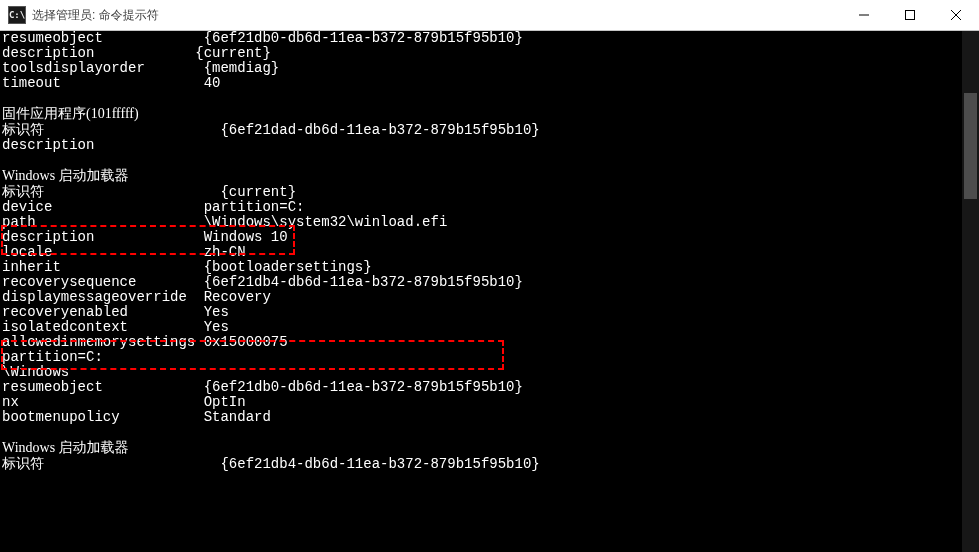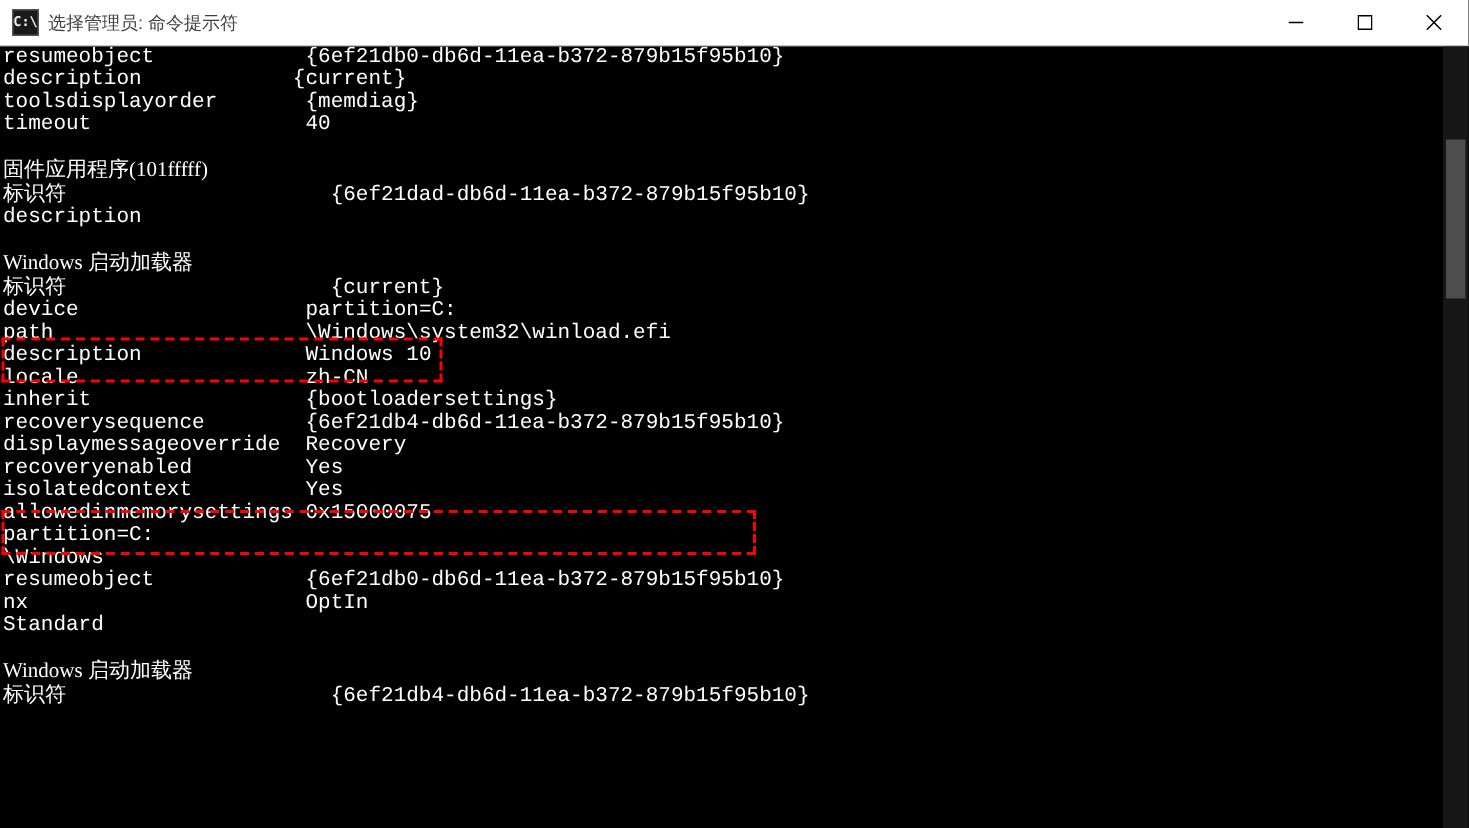--- a/index.html
+++ b/index.html
@@ -129,21 +129,21 @@
     <div class="line"><span class="key">inherit                 </span><span class="val">{bootloadersettings}</span></div>
     <div class="line"><span class="key">recoverysequence        </span><span class="val">{6ef21db4-db6d-11ea-b372-879b15f95b10}</span></div>
     <div class="line"><span class="key">displaymessageoverride  </span><span class="val">Recovery</span></div>
     <div class="line"><span class="key">recoveryenabled         </span><span class="val">Yes</span></div>
     <div class="line"><span class="key">isolatedcontext         </span><span class="val">Yes</span></div>
     <div class="line"><span class="key">allowedinmemorysettings </span><span class="val">0x15000075</span></div>
     <div class="line"><span class="val">partition=C:</span></div>
     <div class="line"><span class="val">\Windows</span></div>
     <div class="line"><span class="key">resumeobject            </span><span class="val">{6ef21db0-db6d-11ea-b372-879b15f95b10}</span></div>
     <div class="line"><span class="key">nx                      </span><span class="val">OptIn</span></div>
-    <div class="line"><span class="val">Standard</span></div>
+    <div class="line"><span class="key">bootmenupolicy          </span><span class="val">Standard</span></div>
     <div class="line blank"></div>
     <div class="line section"><span>Windows 启动加载器</span></div>
     <div class="line divider"></div>
     <div class="line"><span class="key">标识符                     </span><span class="val">{6ef21db4-db6d-11ea-b372-879b15f95b10}</span></div>
   </div>
 
 <div class="scrollbar">
   <div class="thumb"></div>
 </div>
 

